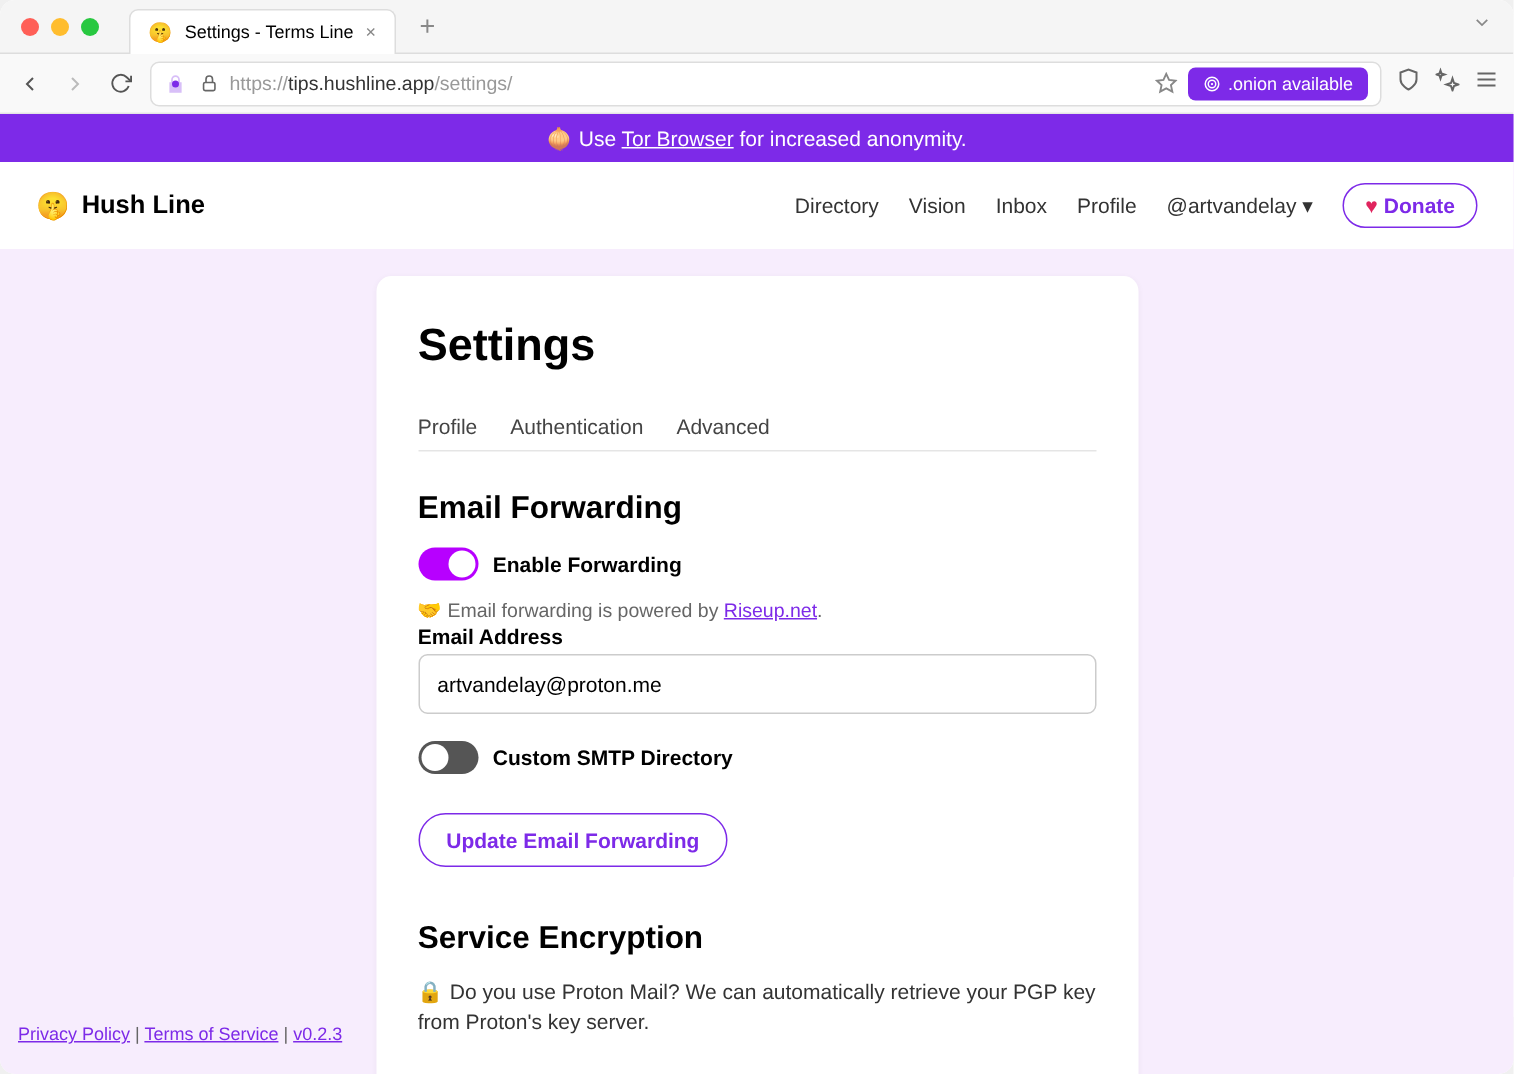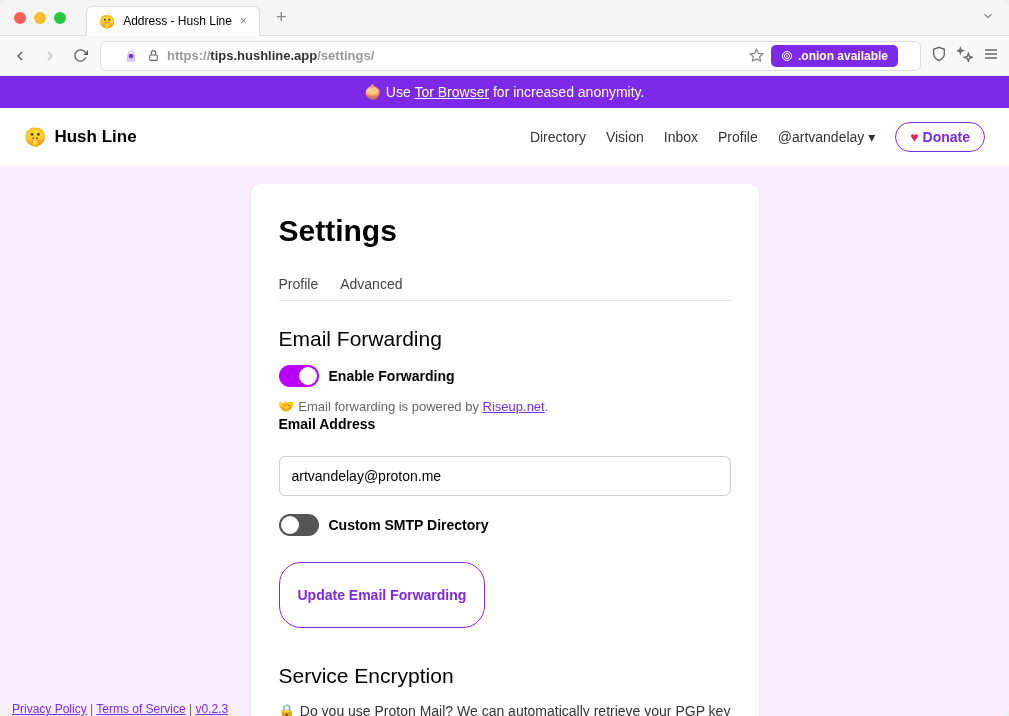--- a/index.html
+++ b/index.html
@@ -16,21 +16,21 @@
 .tab { background: #fff; border: 1px solid #ddd; border-bottom: none; border-radius: 6px 6px 0 0; padding: 6px 12px; display: flex; align-items: center; gap: 8px; font-size: 12px; height: 30px; margin-top: 6px; min-width: 170px; }
 .tab-icon { font-size: 13px; }
 .tab-close { color: #888; cursor: pointer; margin-left: auto; }
 .new-tab { color: #888; font-size: 18px; cursor: pointer; margin-left: 8px; }
 .tb-spacer { flex: 1; }
 .tb-chevron { color: #888; }
 
 .toolbar { height: 40px; background: #f9f9f9; display: flex; align-items: center; padding: 0 10px; gap: 10px; border-bottom: 1px solid #e5e5e5; }
 .nav-btn { width: 20px; height: 20px; display: flex; align-items: center; justify-content: center; color: #555; cursor: pointer; }
 .nav-btn.disabled { color: #bbb; }
-.url-bar { flex: 1; background: #fff; border: 1px solid #ddd; border-radius: 6px; height: 30px; display: flex; align-items: center; padding: 0 22px; gap: 6px; font-size: 13px; color: #555; font-weight: bold; }
+.url-bar { flex: 1; background: #fff; border: 1px solid #ddd; border-radius: 6px; height: 30px; display: flex; align-items: center; padding: 0 8px; gap: 6px; font-size: 13px; color: #555; }
 .url-icon { width: 16px; height: 16px; display: flex; align-items: center; justify-content: center; }
 .url-text { flex: 1; white-space: nowrap; overflow: hidden; }
 .url-domain { color: #333; }
 .url-path { color: #999; }
 .onion-badge { background: #7d2ae8; color: #fff; font-size: 12px; padding: 4px 10px; border-radius: 5px; display: flex; align-items: center; gap: 5px; cursor: pointer; }
 .toolbar-icon { color: #666; cursor: pointer; }
 
 .page { flex: 1; background: #f7edfd; overflow-y: auto; position: relative; }
 
 .banner { background: #7d2ae8; color: #fff; text-align: center; padding: 8px 0; font-size: 14px; }
@@ -43,61 +43,61 @@
 .nav-link { color: #333; cursor: pointer; }
 .donate-btn { border: 1.5px solid #7d2ae8; color: #7d2ae8; background: #fff; border-radius: 20px; padding: 6px 14px; font-weight: 700; font-size: 14px; cursor: pointer; display: flex; align-items: center; gap: 4px; }
 
 .card { background: #fff; width: 508px; margin: 18px auto 0; border-radius: 10px; padding: 30px 28px; box-shadow: 0 1px 4px rgba(0,0,0,0.04); }
 .page-title { font-size: 30px; font-weight: 800; margin-bottom: 20px; }
 
 .tabs { display: flex; gap: 22px; border-bottom: 1px solid #e5e5e5; margin-bottom: 26px; font-size: 14px; }
 .tab-item { padding: 8px 0; cursor: pointer; color: #444; }
 .tab-item.active { color: #000; font-weight: 700; border-bottom: 2.5px solid #7d2ae8; margin-bottom: -1px; }
 
-.section-title { font-size: 21px; font-weight: 400; margin-bottom: 14px; }
+.section-title { font-size: 21px; font-weight: 700; margin-bottom: 14px; }
 
 .toggle-row { display: flex; align-items: center; gap: 10px; margin-bottom: 12px; }
 .toggle { width: 40px; height: 22px; border-radius: 11px; position: relative; cursor: pointer; }
 .toggle.on { background: #b700ff; }
 .toggle.off { background: #555; }
 .toggle-knob { position: absolute; width: 18px; height: 18px; background: #fff; border-radius: 50%; top: 2px; }
 .toggle.on .toggle-knob { right: 2px; }
 .toggle.off .toggle-knob { left: 2px; }
 .toggle-label { font-weight: 700; font-size: 14px; }
 
 .hint { font-size: 13px; color: #666; margin-bottom: 2px; }
 .hint a { color: #7d2ae8; }
 
-.field-label { font-size: 14px; font-weight: 700; margin-bottom: 24px; display: block; }
+.field-label { font-size: 14px; font-weight: 700; margin-bottom: 4px; display: block; }
 .text-input { width: 100%; border: 1px solid #ccc; border-radius: 6px; padding: 11px 12px; font-size: 14px; margin-bottom: 18px; }
 
-.btn-outline { border: 1.5px solid #7d2ae8; color: #7d2ae8; background: #fff; border-radius: 22px; padding: 24px 18px; font-weight: 700; font-size: 14px; cursor: pointer; }
+.btn-outline { border: 1.5px solid #7d2ae8; color: #7d2ae8; background: #fff; border-radius: 22px; padding: 9px 18px; font-weight: 700; font-size: 14px; cursor: pointer; }
 
 .spacer { height: 36px; }
 
 .body-text { font-size: 14px; color: #333; margin-bottom: 16px; line-height: 1.4; }
 
-.footer { position: absolute; bottom: 0; left: 12px; font-size: 12px; color: #7d2ae8; }
+.footer { position: absolute; bottom: 20px; left: 12px; font-size: 12px; color: #7d2ae8; }
 .footer a { color: #7d2ae8; }
 .footer .sep { color: #666; }
 </style>
 </head>
 <body>
 
 <div class="browser-window">
 
   <div class="titlebar">
     <div class="traffic-lights">
       <div class="traffic-light tl-red"></div>
       <div class="traffic-light tl-yellow"></div>
       <div class="traffic-light tl-green"></div>
     </div>
     <div class="tab">
       <span class="tab-icon">🤫</span>
-      <span>Address - Hush Line</span>
+      <span>Settings - Terms Line</span>
       <span class="tab-close">×</span>
     </div>
     <span class="new-tab">+</span>
     <div class="tb-spacer"></div>
     <span class="tb-chevron">
       <svg width="14" height="14" viewBox="0 0 24 24" fill="none" stroke="currentColor" stroke-width="2">
           <polyline points="6 9 12 15 18 9"></polyline>
         </svg>
     </span>
   </div>
@@ -190,20 +190,21 @@
           <span>Donate</span>
         </button>
       </div>
     </div>
 
     <div class="card">
       <h1 class="page-title">Settings</h1>
 
       <div class="tabs">
         <div class="tab-item">Profile</div>
+        <div class="tab-item">Authentication</div>
         <div class="tab-item">Advanced</div>
       </div>
 
       <h2 class="section-title">Email Forwarding</h2>
 
       <div class="toggle-row">
         <div class="toggle on">
             <div class="toggle-knob"></div>
           </div>
         <span class="toggle-label">Enable Forwarding</span>

